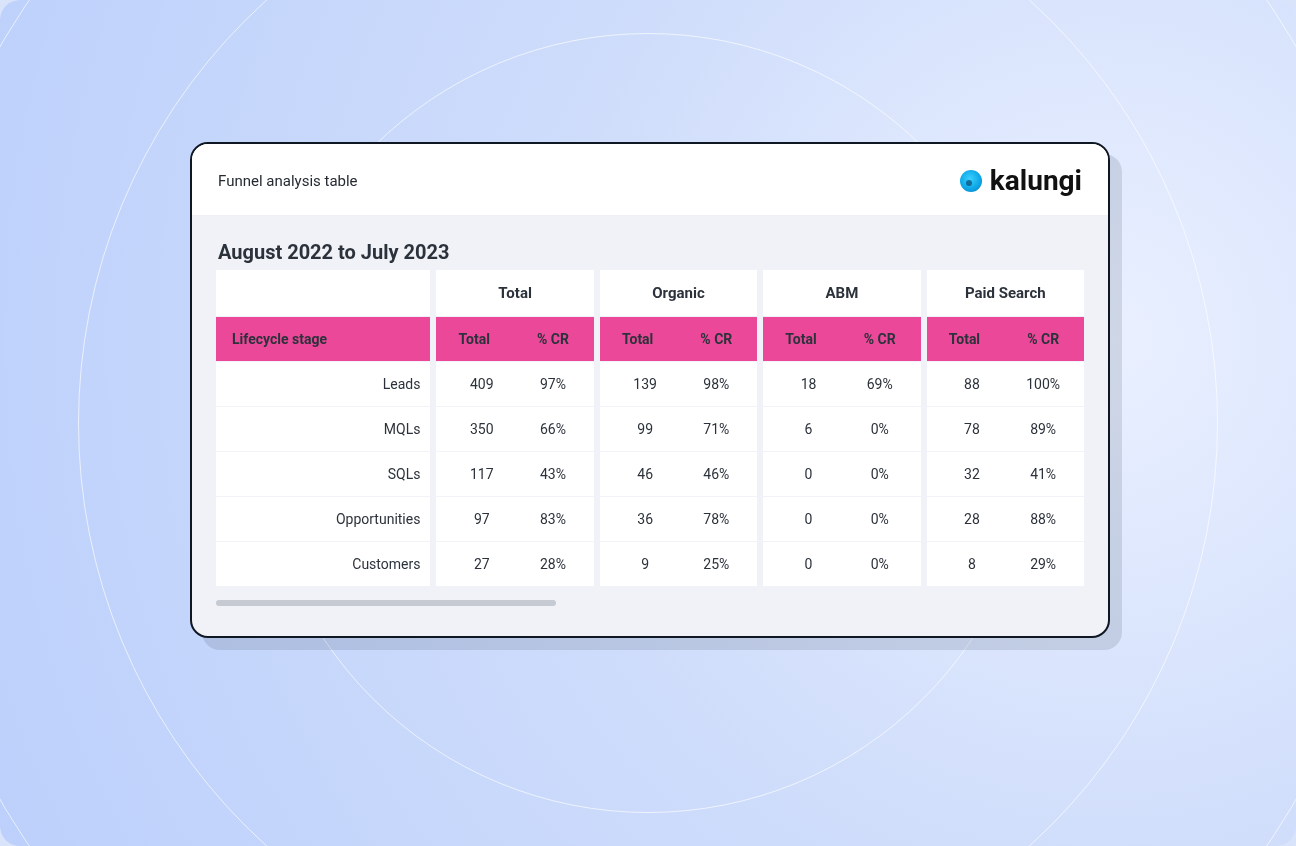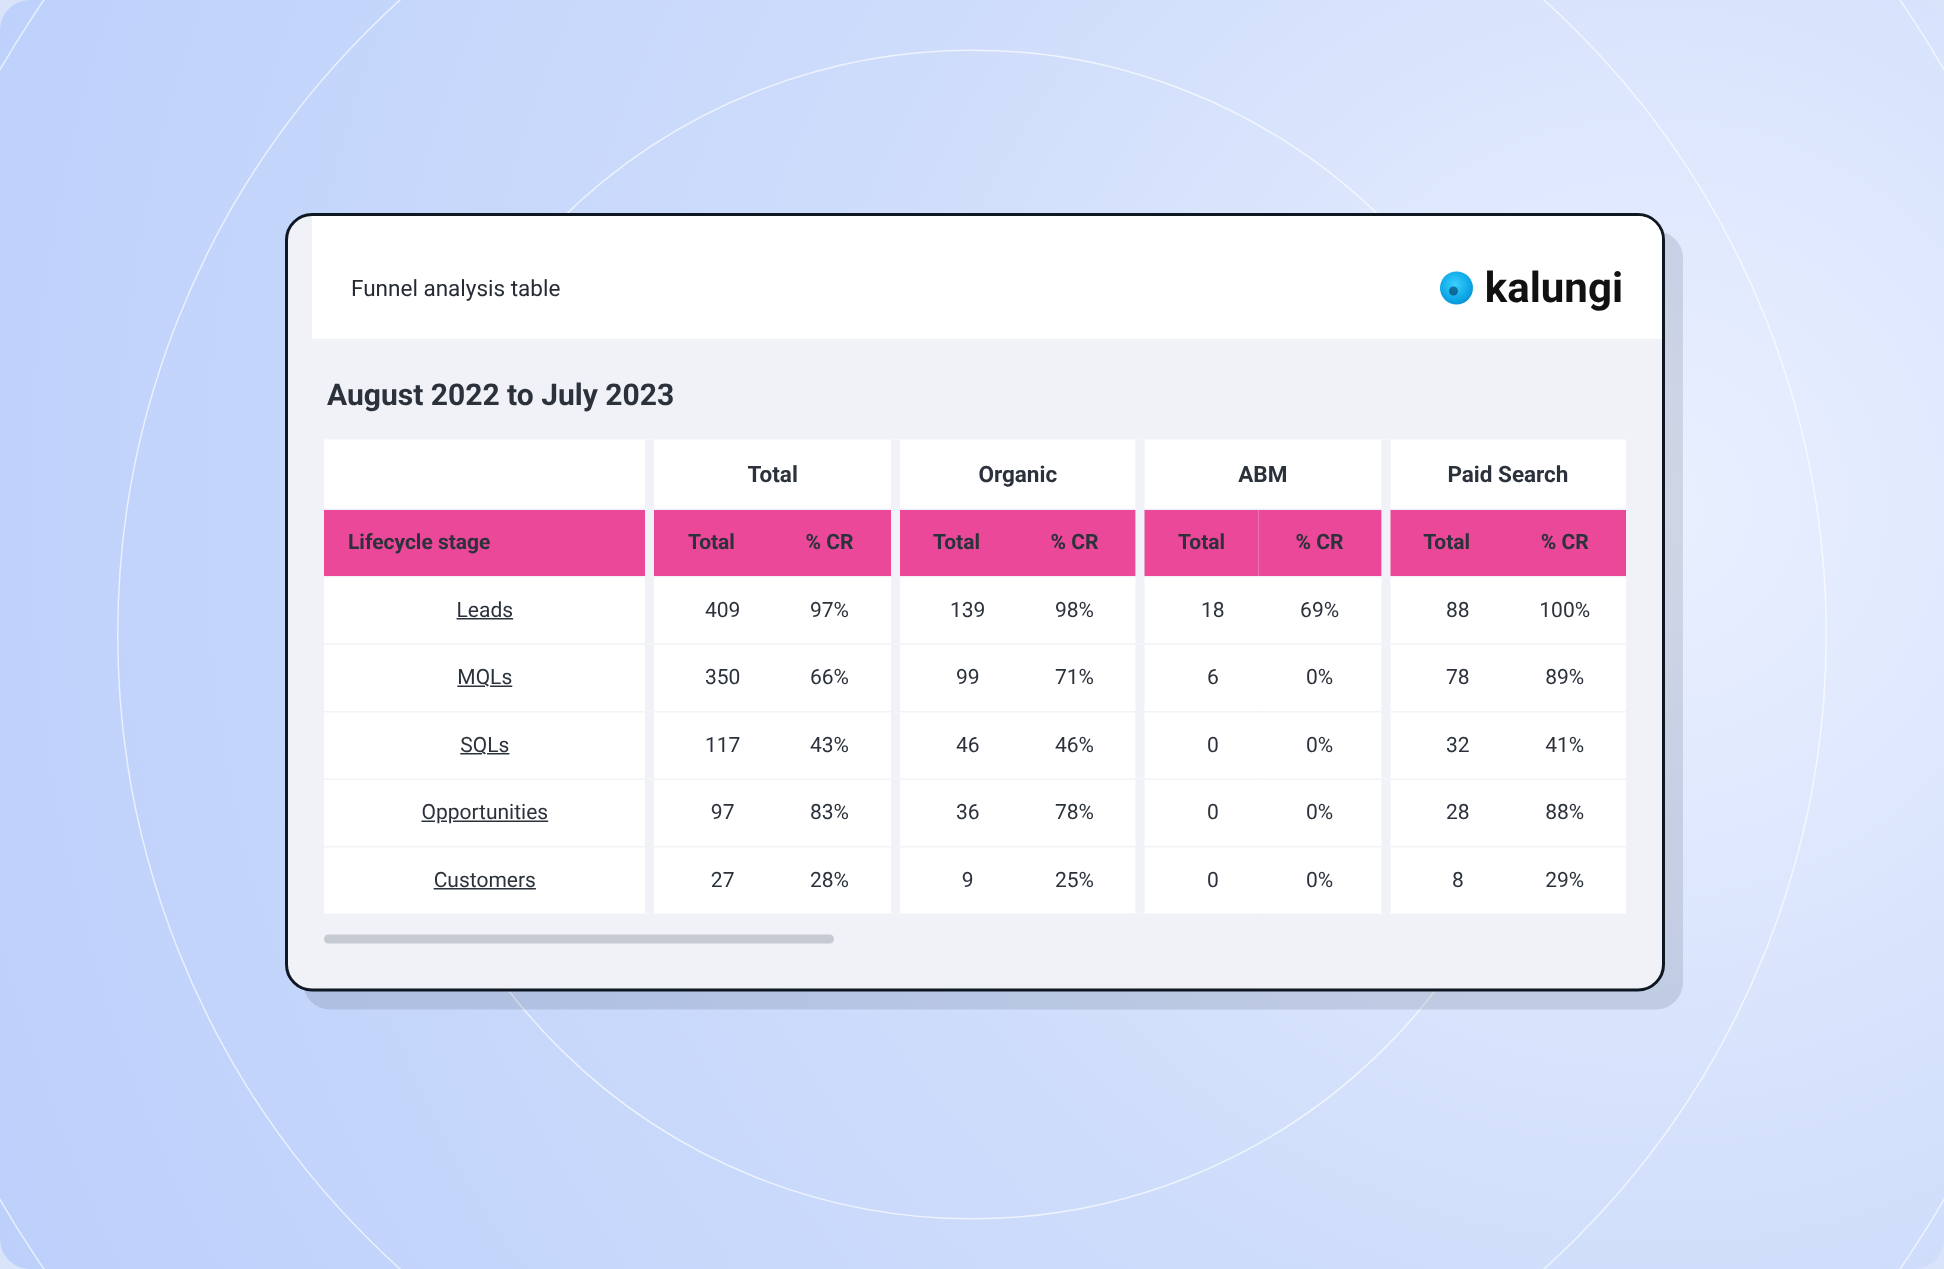--- a/index.html
+++ b/index.html
@@ -32,26 +32,25 @@
     left: 190px; top: 142px;
     width: 920px;
     background: #f0f2f7;
     border: 2px solid #0f1722;
     border-radius: 18px;
     box-shadow: 12px 12px 0 rgba(20,30,50,0.12);
     overflow: hidden;
   }
   .card-header {
     background: #ffffff;
-    padding: 31px 26px 18px 26px;
+    padding: 20px 26px 18px 26px;
     display: flex;
     align-items: center;
     justify-content: space-between;
     border-bottom: 1px solid #eef0f5;
-    margin-left: 16px;
   }
   .card-title {
     font-size: 15px;
     color: #262b33;
   }
   .brand {
     display: flex; align-items: center; gap: 8px;
     font-weight: 700; font-size: 28px; color: #111;
   }
   .brand-dot {
@@ -60,21 +59,21 @@
     position: relative;
   }
   .brand-dot::after{
     content:""; position:absolute; left:6px; top:10px; width:6px; height:6px;
     border-radius:50%; background: rgba(0,40,80,0.55);
   }
 
   .card-body { padding: 18px 24px 30px 24px; }
   .range-title {
     font-size: 20px; font-weight: 700; color: #2c323b;
-    margin: 6px 0 18px 2px;
+    margin: 6px 0 6px 2px;
   }
 
   .tbl-wrap {
     background: transparent;
     border-radius: 6px;
   }
   table.funnel {
     width: 100%;
     border-collapse: separate;
     border-spacing: 0;
@@ -104,21 +103,21 @@
     font-size: 14px;
     color: #2c323b;
   }
   tr.sub-row th.stage {
     text-align: left; padding-left: 16px;
   }
   tr.sub-row th.group-start { border-left: 6px solid #f0f2f7; }
 
   
   tbody td.stage {
-    text-align: center;  text-decoration: underline;
+    text-align: right; 
   }
   tbody tr td { border-top: 1px solid #f1f3f8; }
   tbody td.group-start { border-left: 6px solid #f0f2f7; padding-left: 25px; }
 
   .col-stage { width: 210px; }
   .col-val { width: 80px; }
 
   
   .h-scroll {
     margin-top: 14px;

